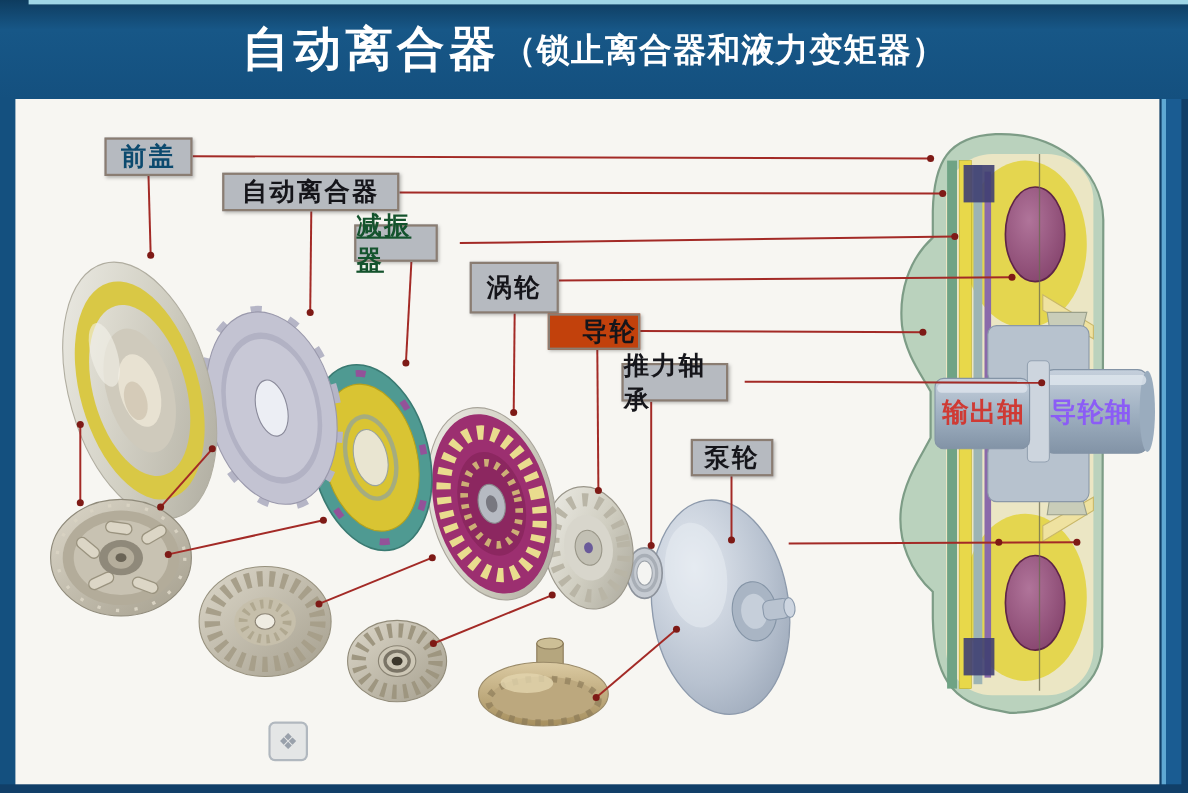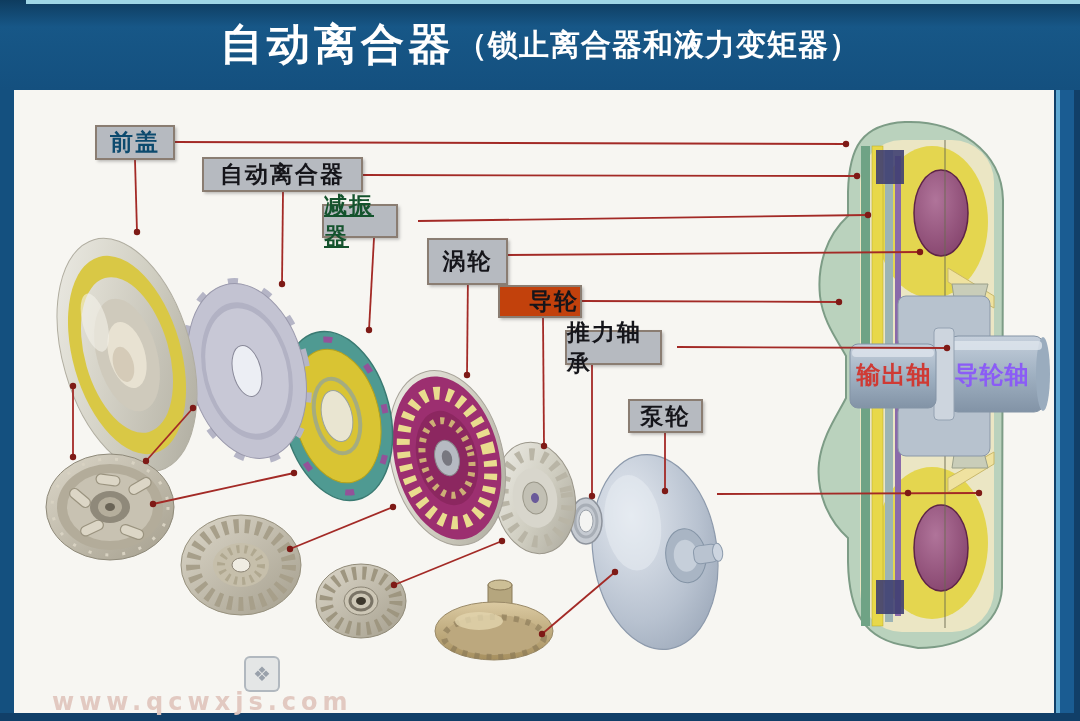--- a/index.html
+++ b/index.html
@@ -283,16 +283,15 @@
     <span class="title-main">自动离合器</span>
     <span class="title-sub">（锁止离合器和液力变矩器）</span>
   </div>
   <div class="border-left"></div>
   <div class="border-right">
       <div class="hl"></div>
       <div class="core"></div>
     </div>
   <div class="border-bottom"></div>
 
-  <div class="wm-url">www.qcwxjs.com</div>
   <div class="wm-logo">❖</div>
 
 </div>
 
 </body></html>

